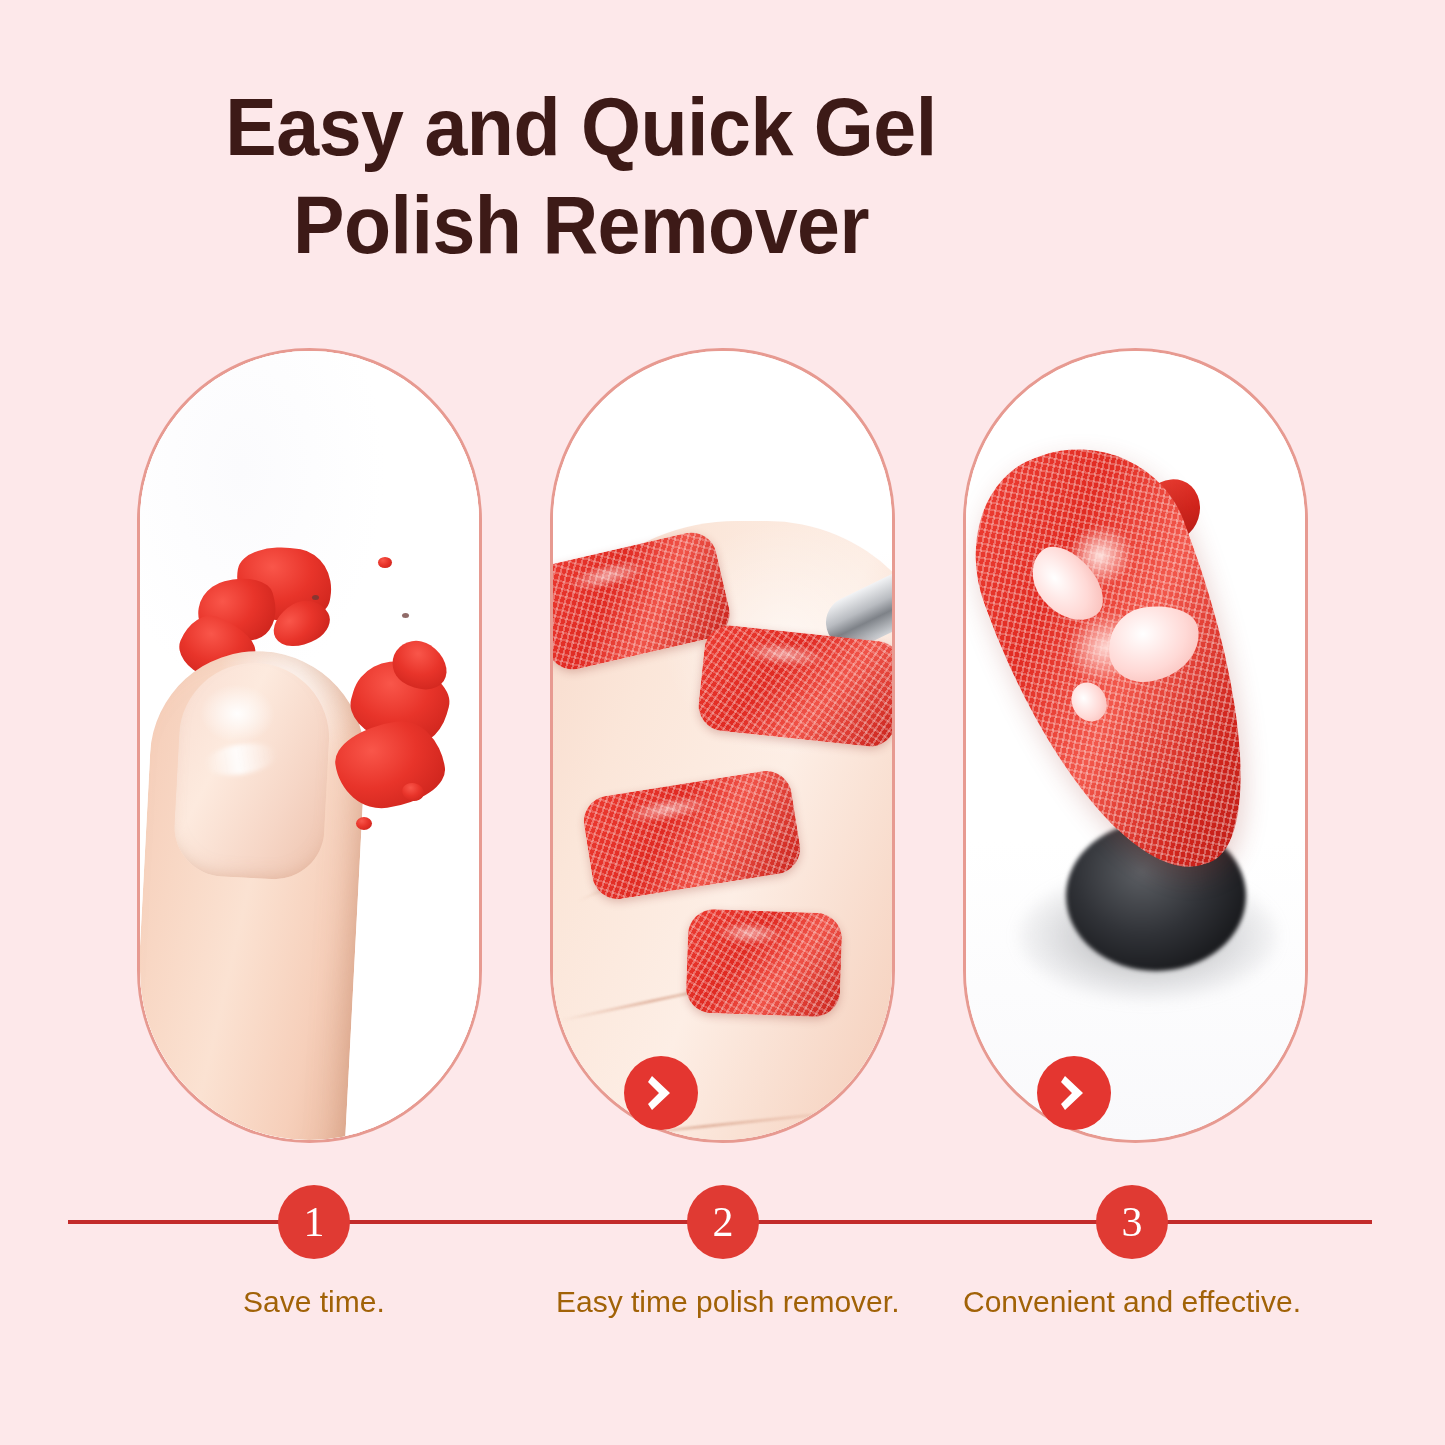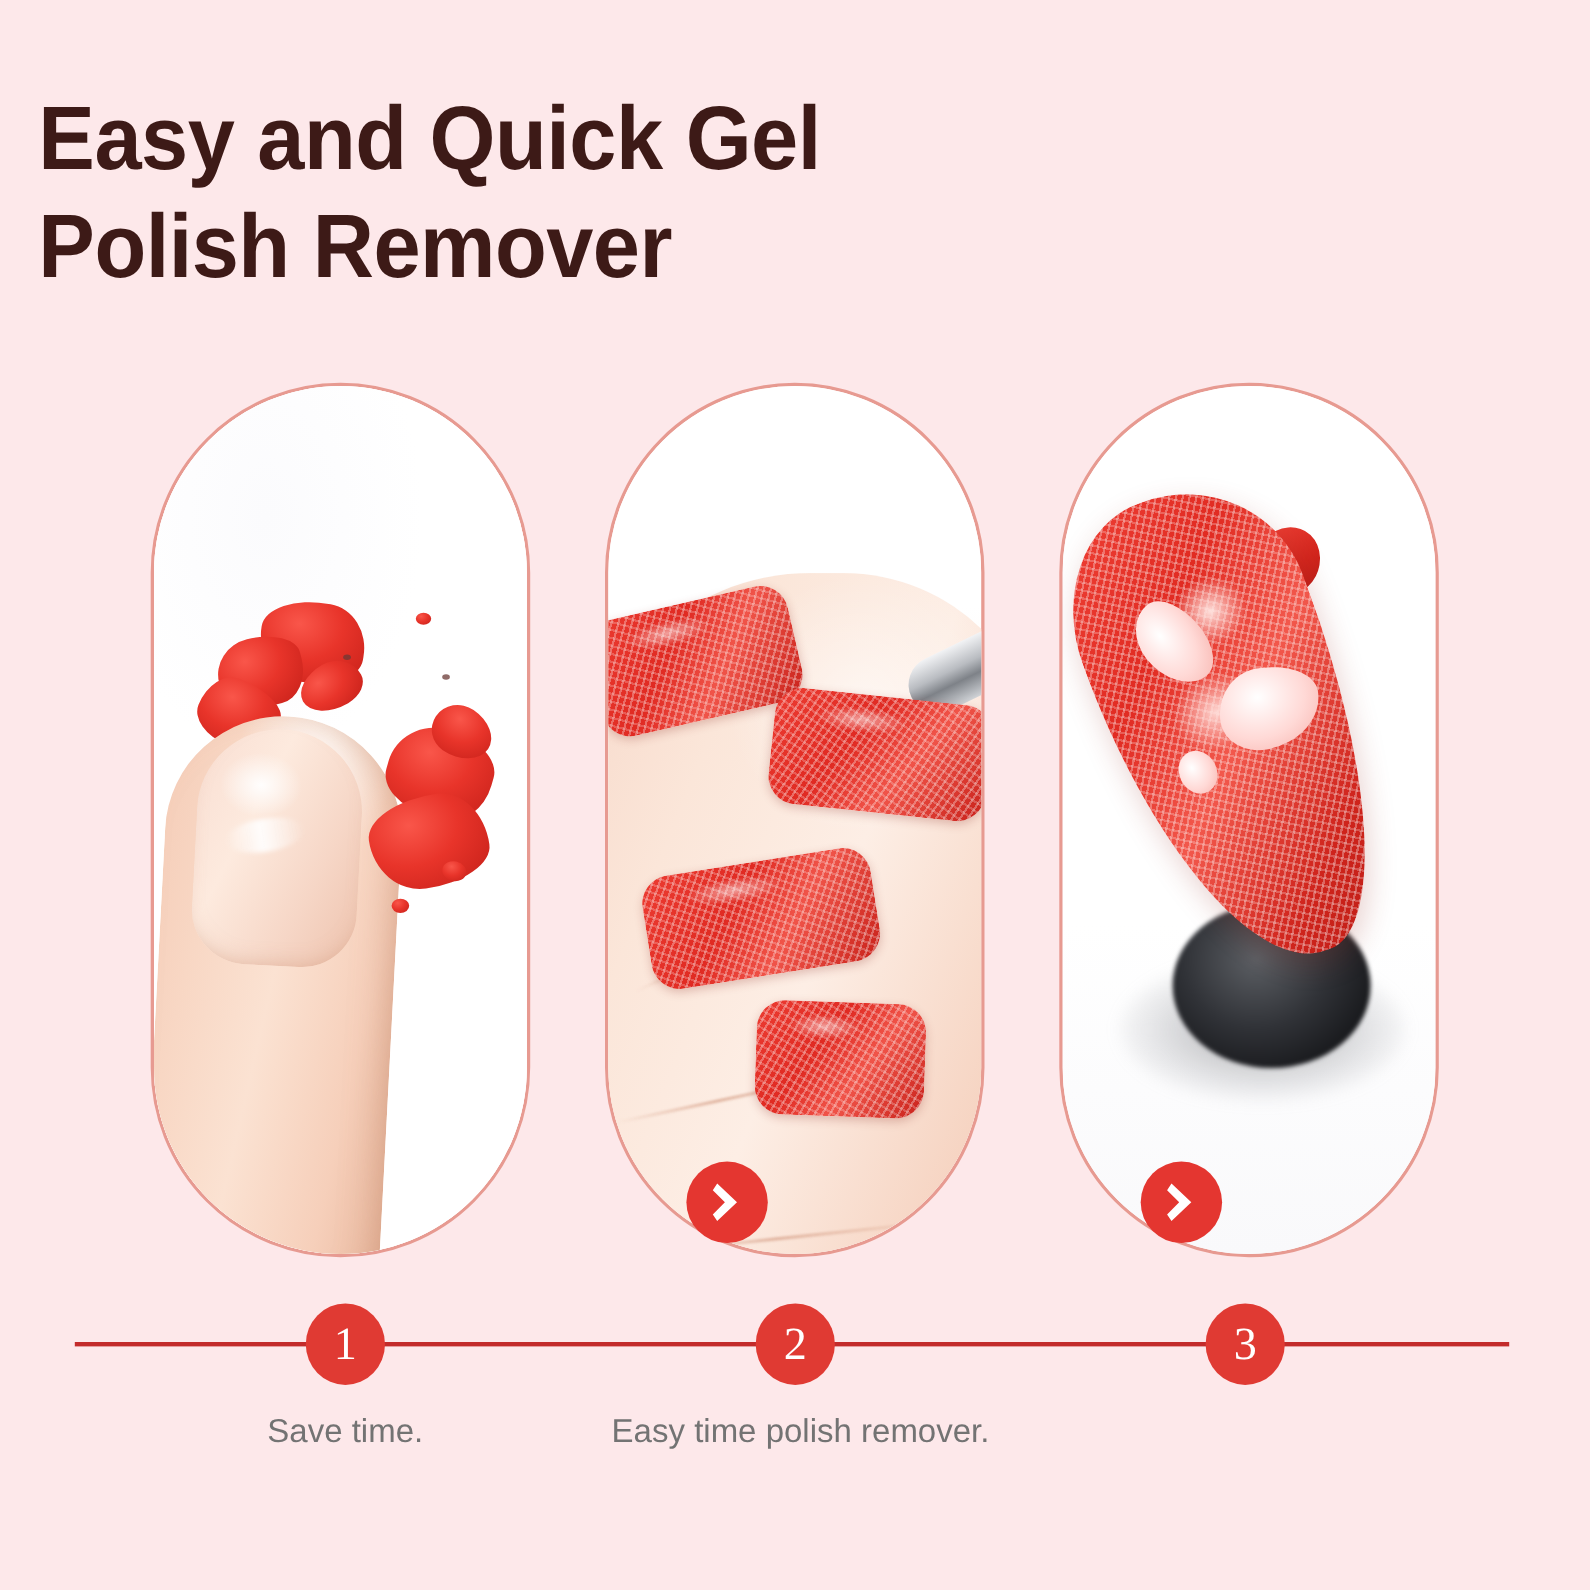--- a/index.html
+++ b/index.html
@@ -14,20 +14,21 @@
     overflow: hidden;
     position: relative;
   }
 
   
   .title-block {
     position: absolute;
     left: 0;
     top: 78px;
     width: 1162px;
+    text-align: center;
   }
   .title-line {
     display: block;
     color: #3d1a17;
     font-family: "Liberation Sans", sans-serif;
     font-weight: bold;
     font-size: 82px;
     line-height: 98px;
     letter-spacing: -0.5px;
     transform: scaleX(0.94);
@@ -312,21 +313,21 @@
     line-height: 74px;
     text-align: center;
   }
   .badge-1 { left: 278px; }
   .badge-2 { left: 687px; }
   .badge-3 { left: 1096px; }
 
   .caption {
     position: absolute;
     top: 98px;
-    color: #737373;
+    color: #a16207;
     font-family: "Liberation Sans", sans-serif;
     font-size: 30px;
     line-height: 38px;
     white-space: nowrap;
   }
   .caption-1 { left: 243px; }
   .caption-2 { left: 556px; }
   .caption-3 { left: 963px; }
 </style>
 </head>
@@ -410,13 +411,14 @@
 
 <div class="steps">
   <div class="timeline-line"></div>
 
   <div class="badge badge-1">1</div>
   <div class="badge badge-2">2</div>
   <div class="badge badge-3">3</div>
 
   <div class="caption caption-1">Save time.</div>
   <div class="caption caption-2">Easy time polish remover.</div>
+  <div class="caption caption-3">Convenient and effective.</div>
 </div>
 
 </body></html>

